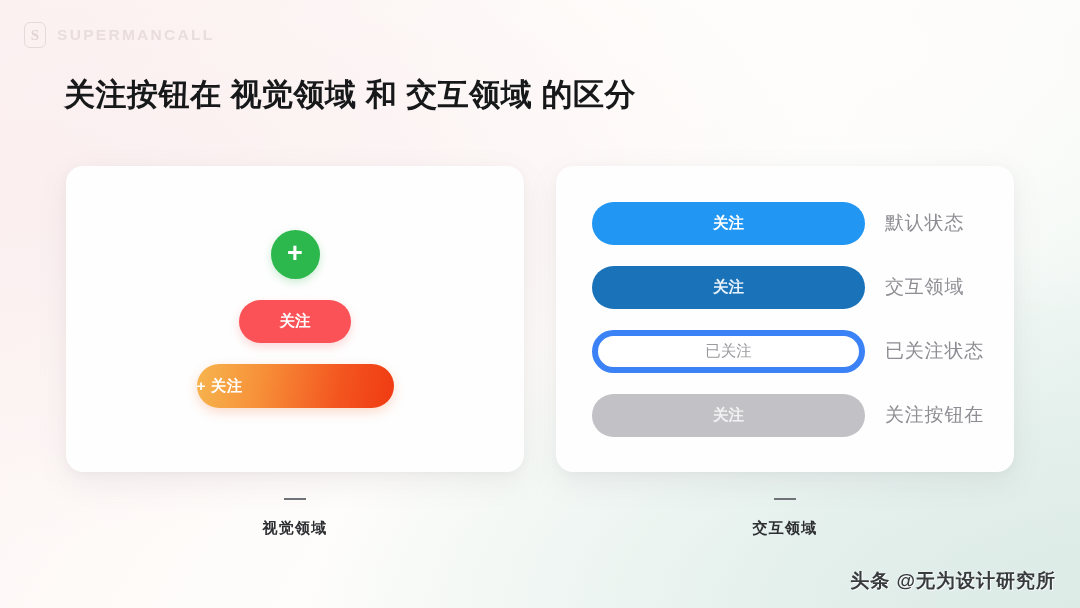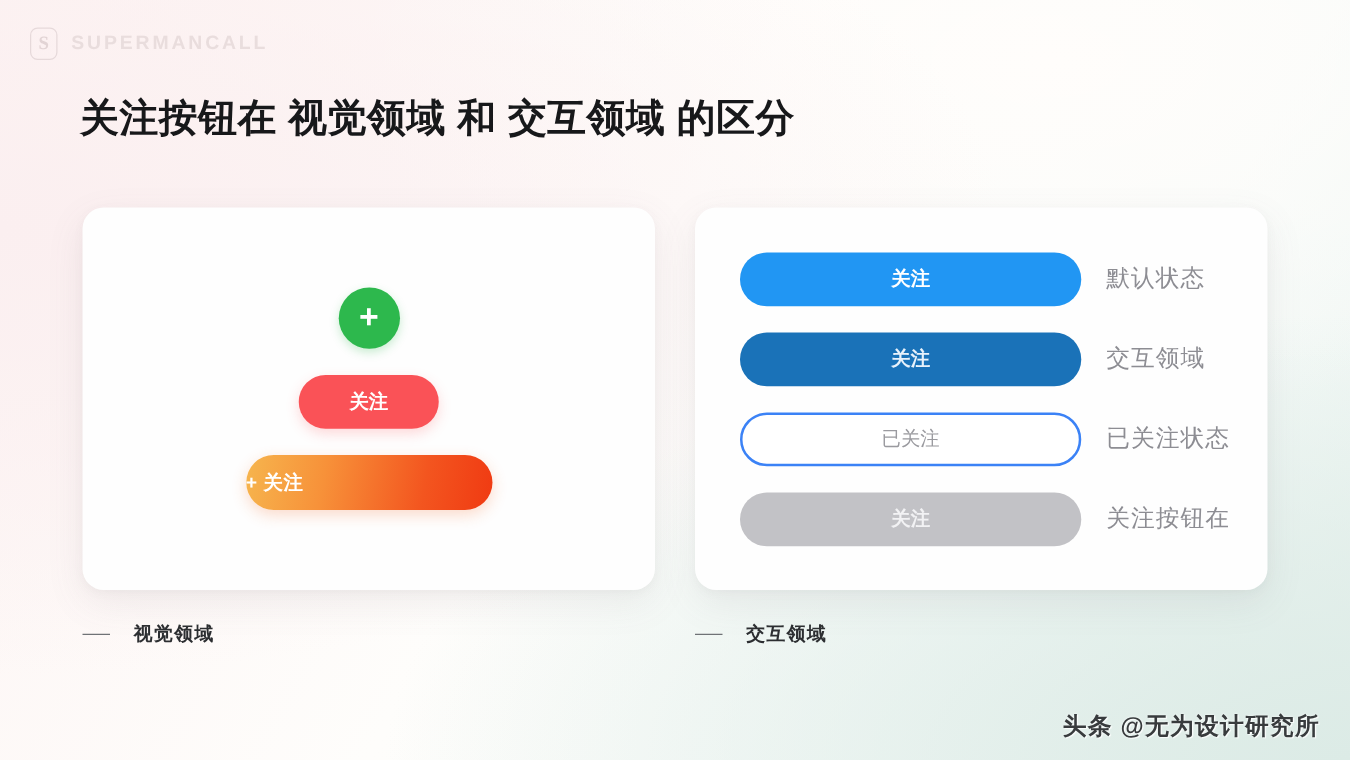--- a/index.html
+++ b/index.html
@@ -124,34 +124,34 @@
   .state-row { display: flex; align-items: center; gap: 20px; }
   .state-btn {
     width: 273px; height: 43px; border-radius: 22px;
     display: flex; align-items: center; justify-content: center;
     font-size: 15.5px; font-weight: 600;
   }
   .state-btn.primary { background: #2196f3; color: #ffffff; }
   .state-btn.pressed { background: #1a72b8; color: #e8f2fb; }
   .state-btn.outline {
     background: #ffffff; color: #9a9a9f; font-weight: 500;
-    border: 2px solid #3b82f6;
+    border: 6px solid #3b82f6;
   }
   .state-btn.disabled { background: #c2c2c6; color: #f2f2f4; }
   .state-label {
     font-size: 19px; color: #8d8d93; font-weight: 500;
     letter-spacing: 0.8px; white-space: nowrap;
   }
 
   
   .caption {
     position: absolute;
     top: 498px;
     width: 458px;
-    display: flex; flex-direction: row; align-items: center; gap: 19px;
+    display: flex; flex-direction: column; align-items: center; gap: 19px;
   }
   #caption-visual { left: 66px; }
   #caption-interaction { left: 556px; }
   .caption .rule { width: 22px; height: 1.6px; background: #6f7276; }
   .caption .text {
     font-size: 15px; color: #2c2e31; font-weight: 600; letter-spacing: 1.2px;
   }
 
   
   #watermark {

